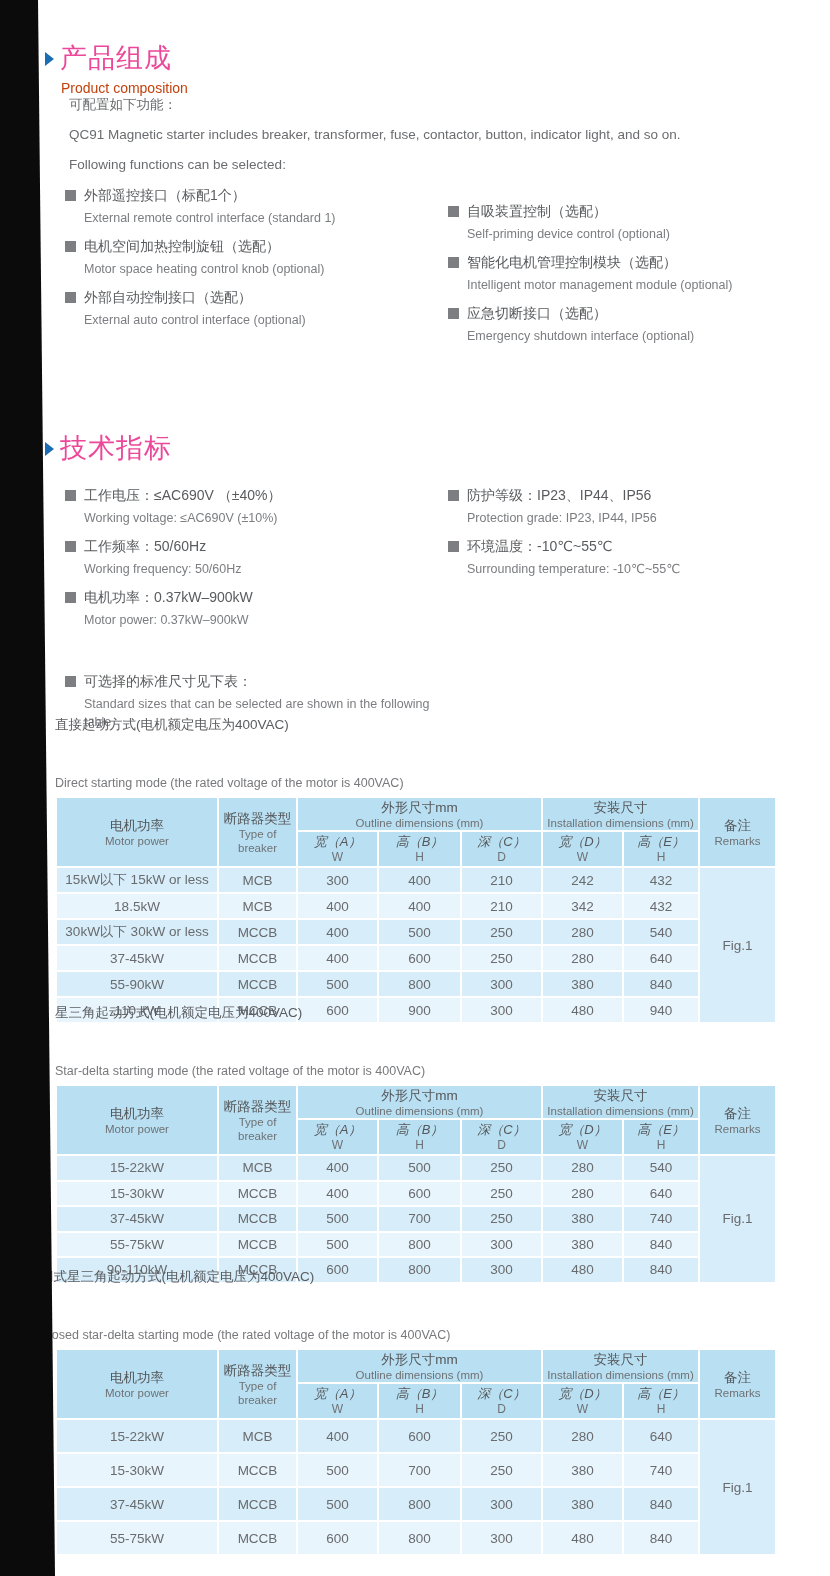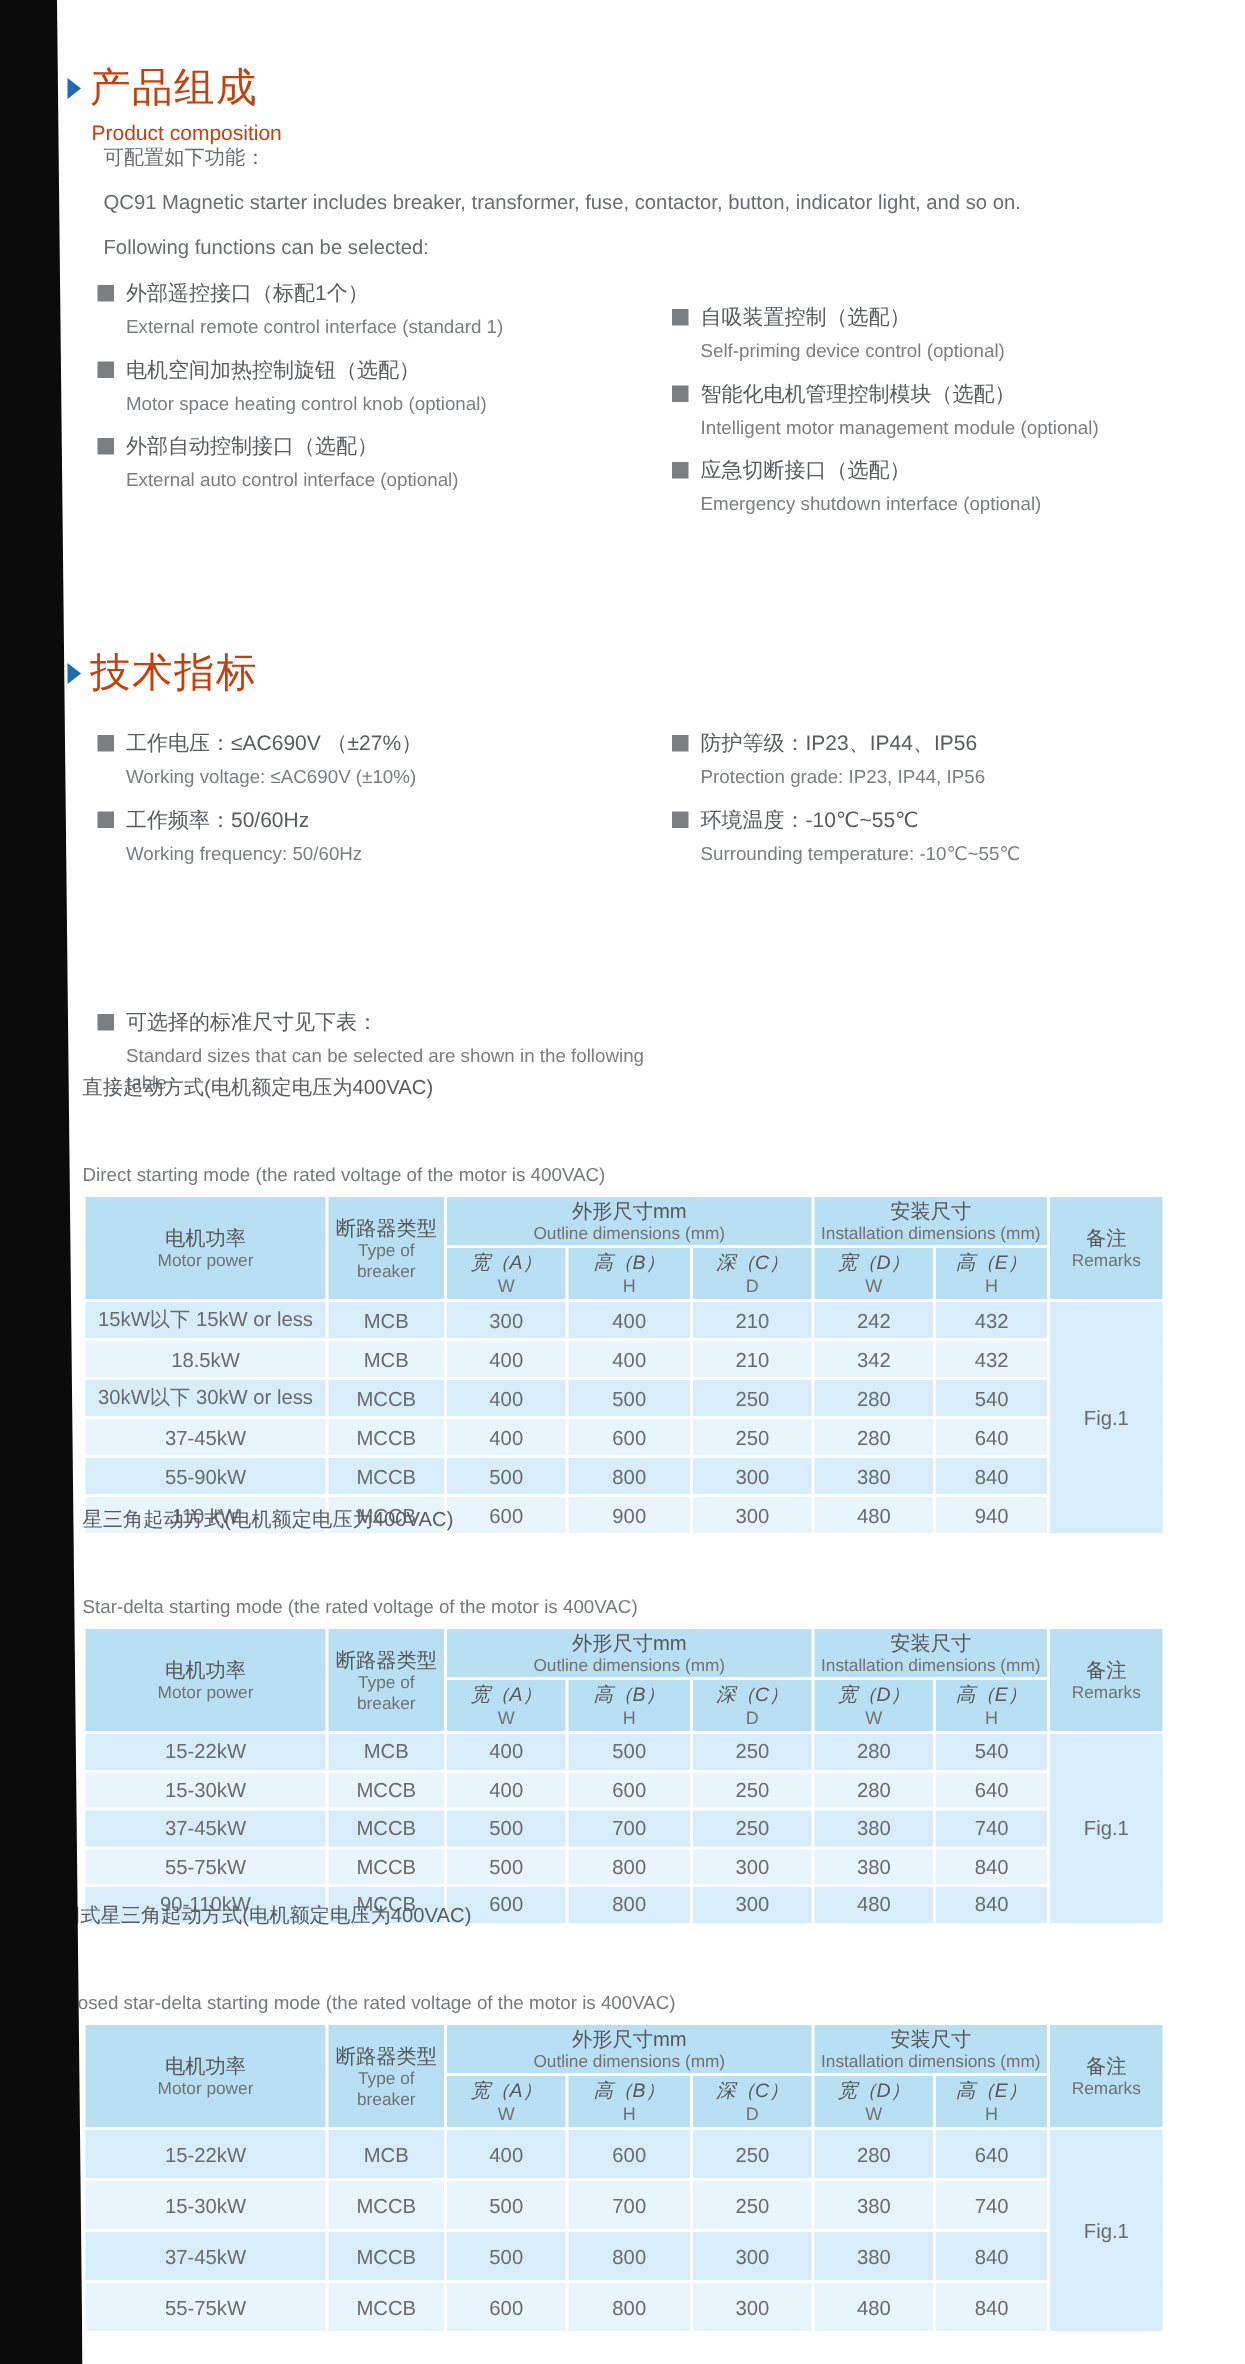--- a/index.html
+++ b/index.html
@@ -13,21 +13,21 @@
   .edge-strip{
     position:absolute;left:0;top:0;width:56px;height:1576px;
     background:#0b0b0b;z-index:20;
     clip-path:polygon(0 0,38px 0,55px 100%,0 100%);
   }
   
   .section{position:absolute;left:45px;}
   .sec-head{display:flex;align-items:center;}
   .tri{width:0;height:0;border-left:9px solid #1b6db3;border-top:7px solid transparent;
        border-bottom:7px solid transparent;margin-right:6px;margin-top:2px;}
-  .sec-title{font-size:27px;color:#c2410c;letter-spacing:1px;font-weight:500;}
+  .sec-title{font-size:27px;color:#ec4899;letter-spacing:1px;font-weight:500;}
   .sec-sub{font-size:14px;color:#c2410c;margin:4px 0 0 16px;}
   .para{font-size:13.5px;color:#6a6c6f;margin:0 0 12px 24px;line-height:18px;}
   .para.first{margin-top:14px;}
   
   .col{position:absolute;width:390px;}
   .item{margin-bottom:9px;}
   .zh-line{font-size:14px;color:#595b5e;line-height:20px;display:flex;align-items:center;}
   .sq{display:inline-block;width:11px;height:11px;background:#7c7e81;margin-right:8px;flex:0 0 11px;}
   .en-line{font-size:12.5px;color:#7b7d80;line-height:18px;margin:4px 0 0 19px;}
   
@@ -120,30 +120,37 @@
   <div class="sec-head">
     <span class="tri"></span>
     <span class="sec-title">技术指标</span>
   </div>
 </div>
 
 <div class="col" style="left:65px;top:485px;">
   <div class="item">
     <div class="zh-line">
         <span class="sq"></span>
-        <span>工作电压：≤AC690V （±27%）</span>
+        <span>工作电压：≤AC690V （±40%）</span>
       </div>
     <div class="en-line">Working voltage: ≤AC690V (±10%)</div>
   </div>
   <div class="item">
     <div class="zh-line">
         <span class="sq"></span>
         <span>工作频率：50/60Hz</span>
       </div>
     <div class="en-line">Working frequency: 50/60Hz</div>
+  </div>
+  <div class="item">
+    <div class="zh-line">
+        <span class="sq"></span>
+        <span>电机功率：0.37kW–900kW</span>
+      </div>
+    <div class="en-line">Motor power: 0.37kW–900kW</div>
   </div>
 </div>
 
 <div class="col" style="left:448px;top:485px;">
   <div class="item">
     <div class="zh-line">
         <span class="sq"></span>
         <span>防护等级：IP23、IP44、IP56</span>
       </div>
     <div class="en-line">Protection grade: IP23, IP44, IP56</div>

